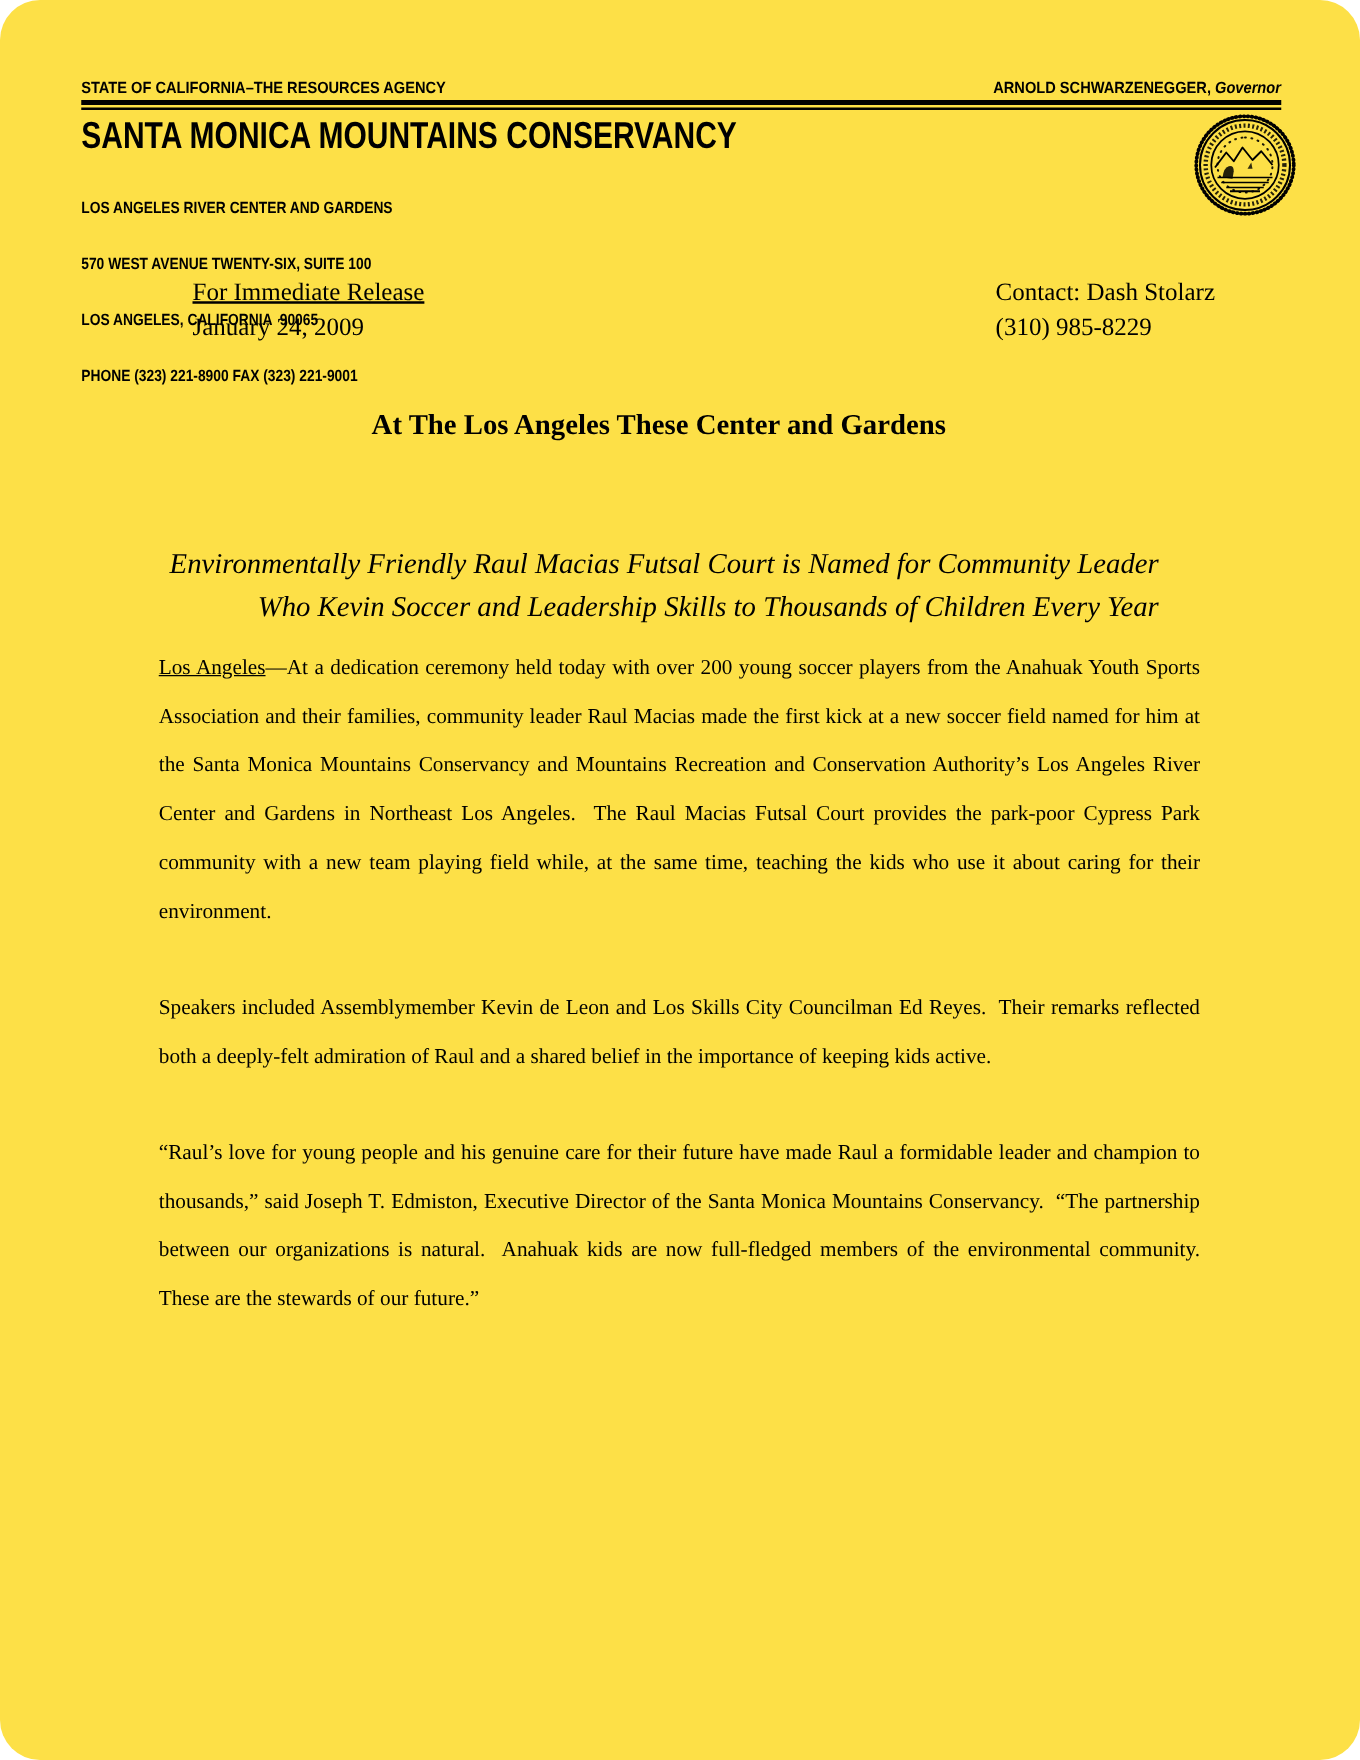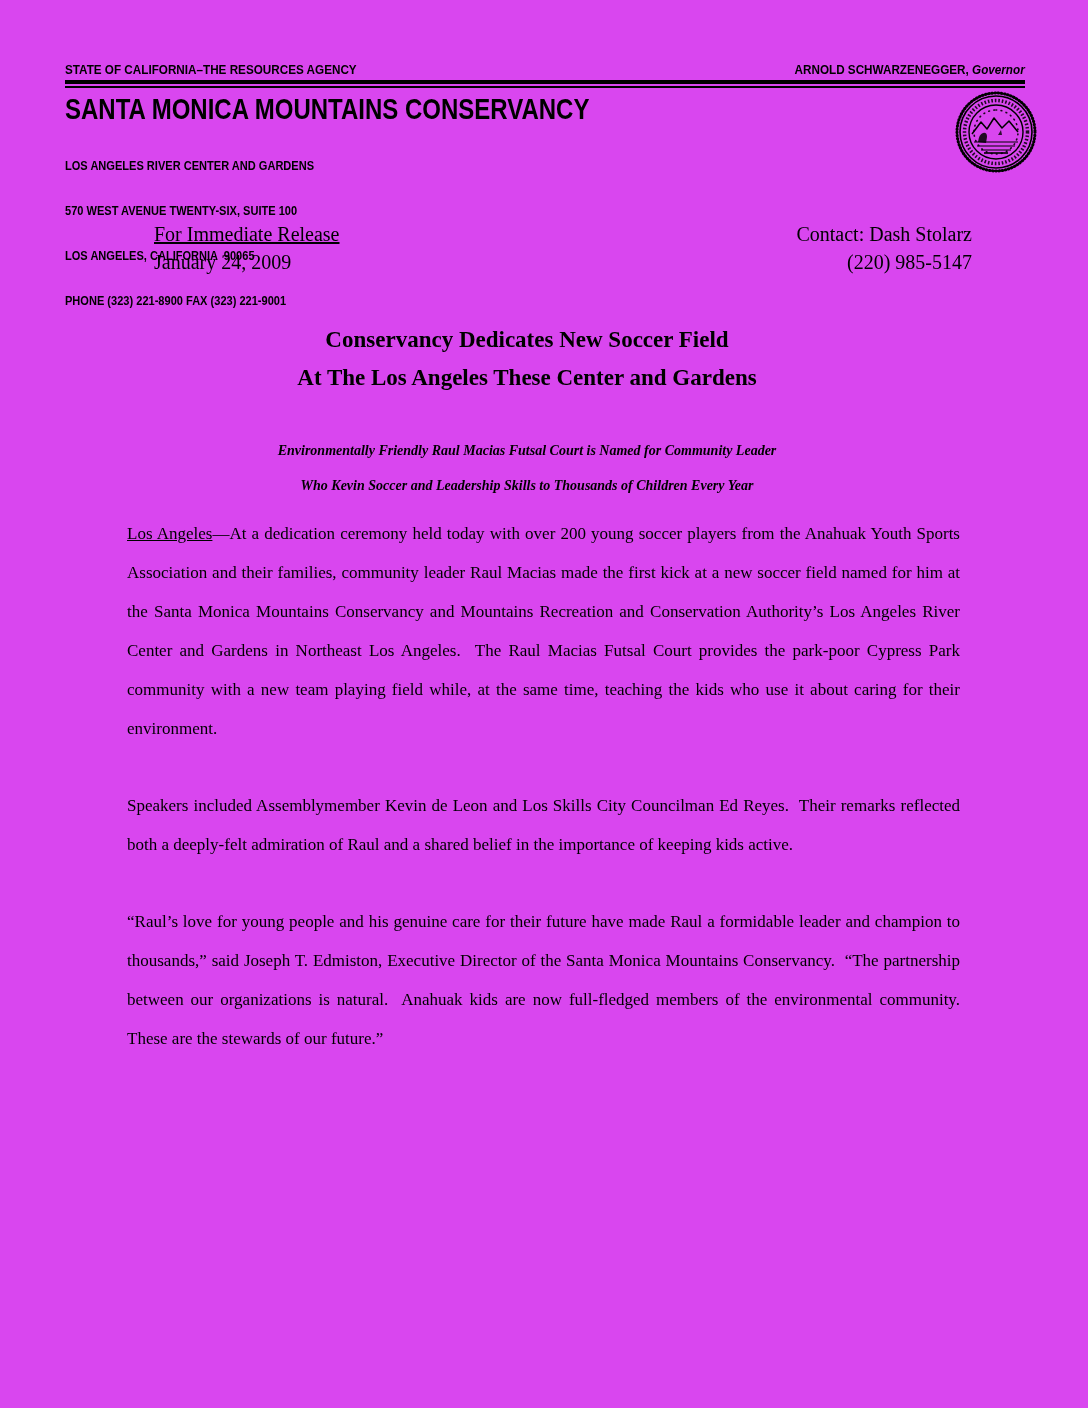--- a/index.html
+++ b/index.html
@@ -1,21 +1,22 @@
 <!DOCTYPE html>
 <html><head>
 <meta charset="utf-8">
 <style>
   html,body { margin:0; padding:0; background:#ffffff; }
   .page {
     position:relative;
     width:1088px; height:1408px;
-    background:#d946ef; color:#000000;
+    background:#fde047; color:#000000;
     font-family:"Liberation Serif", serif;
     overflow:hidden;
+    border-radius:32px;
   }
 
   
   .letterhead { position:absolute; left:65px; top:62px; width:960px; }
   .lh-topline {
     display:flex; justify-content:space-between; align-items:flex-end;
     font-family:"Liberation Sans", sans-serif;
     font-weight:bold; font-size:13px; line-height:15px;
     white-space:pre;
   }
@@ -40,33 +41,33 @@
   }
   .seal { position:absolute; left:889px; top:28px; width:84px; height:84px; }
 
   
   .release-row {
     position:absolute; left:127px; top:220px; width:818px;
     display:flex; justify-content:space-between;
     font-size:20px; line-height:28px;margin-left:27px;
   }
   .release-left .release-label { text-decoration:underline; }
-  .release-right { text-align:right; }
+  .release-right { }
 
   
   .headline {
     position:absolute; left:127px; top:321px; width:800px;
     text-align:center; font-weight:bold; font-size:23px; line-height:38px;
   }
 
   
   .subheadline {
     position:absolute; left:127px; top:433px; width:800px;
-    text-align:center; font-weight:bold; font-style:italic;
-    font-size:14px; line-height:35px;
+    text-align:right; font-weight:normal; font-style:italic;
+    font-size:23px; line-height:35px;
   }
 
   
   .body-text {
     position:absolute; left:127px; top:514px; width:833px;
     font-size:17px; line-height:39px;
     text-align:justify;
   }
   .body-text p { margin:0 0 38px 0; white-space:pre-wrap; }
   .dateline-lead { text-decoration:underline; }
@@ -121,26 +122,25 @@
     </svg>
   </div>
 
   <div class="release-row">
     <div class="release-left">
       <div class="release-label">For Immediate Release</div>
       <div>January 24, 2009</div>
     </div>
     <div class="release-right">
       <div>Contact: Dash Stolarz</div>
-      <div>(220) 985-5147</div>
+      <div>(310) 985-8229</div>
     </div>
   </div>
 
   <div class="headline">
-    <div>Conservancy Dedicates New Soccer Field</div>
     <div>At The Los Angeles These Center and Gardens</div>
   </div>
 
   <div class="subheadline">
     <div>Environmentally Friendly Raul Macias Futsal Court is Named for Community Leader</div>
     <div>Who Kevin Soccer and Leadership Skills to Thousands of Children Every Year</div>
   </div>
 
   <div class="body-text">
     <p><span class="dateline-lead">Los Angeles</span><span>—At a dedication ceremony held today with over 200 young soccer players from the Anahuak Youth Sports Association and their families, community leader Raul Macias made the first kick at a new soccer field named for him at the Santa Monica Mountains Conservancy and Mountains Recreation and Conservation Authority’s Los Angeles River Center and Gardens in Northeast Los Angeles.  The Raul Macias Futsal Court provides the park-poor Cypress Park community with a new team playing field while, at the same time, teaching the kids who use it about caring for their environment.</span></p>

